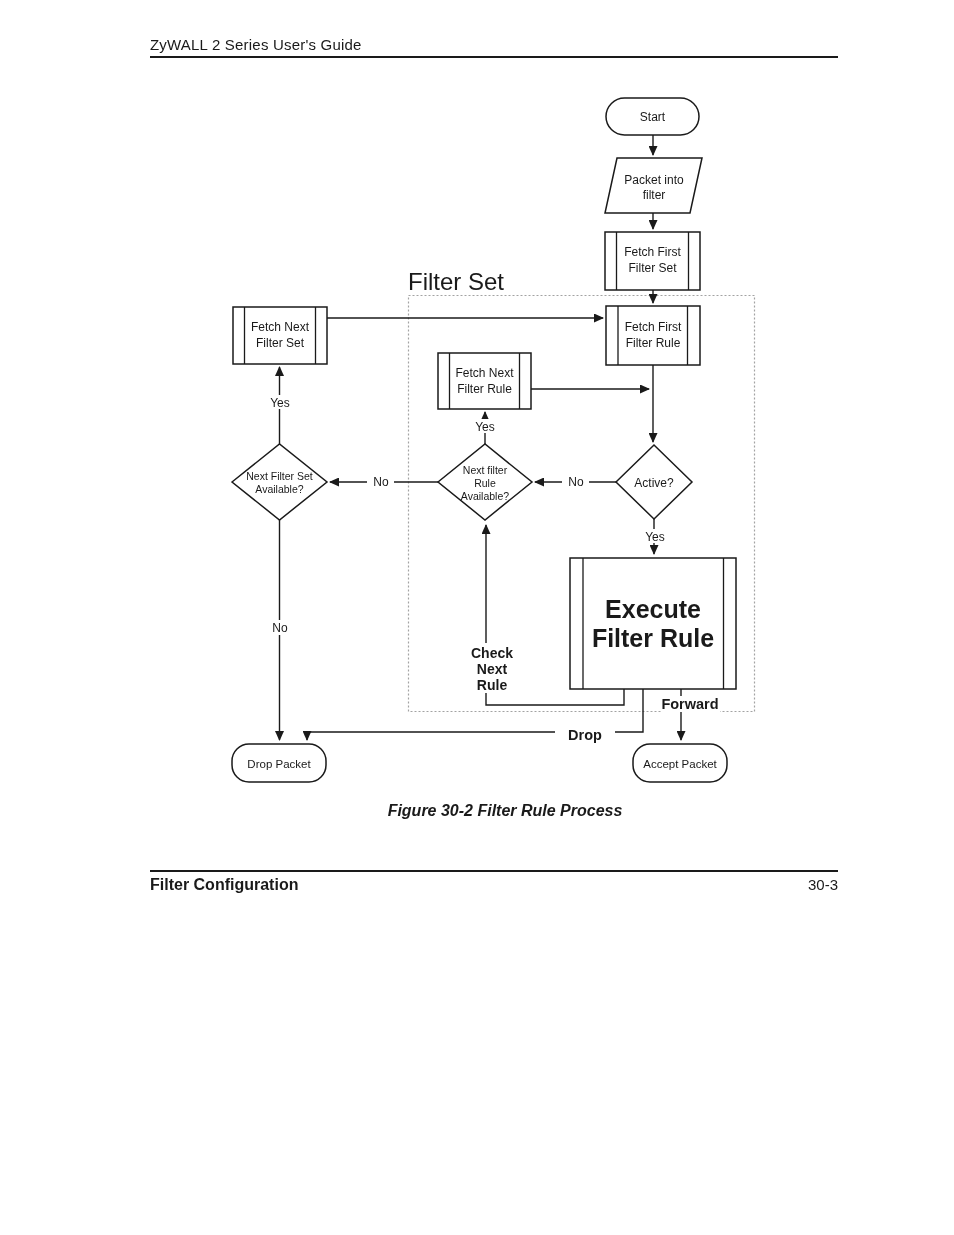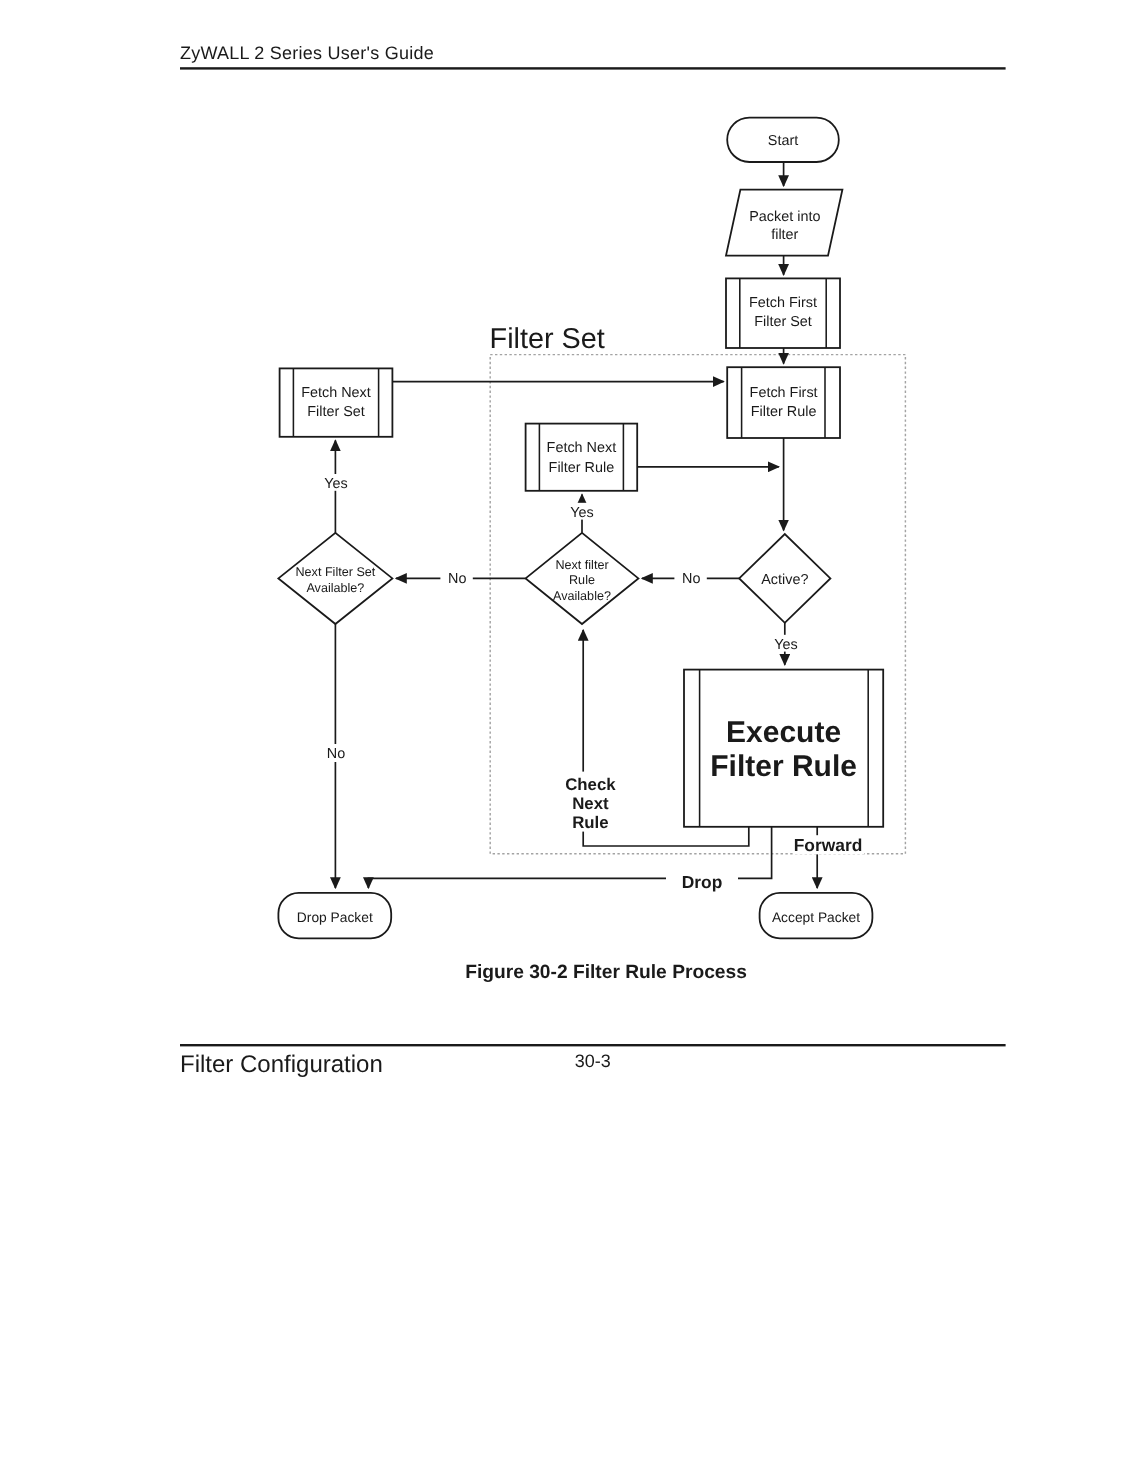--- a/index.html
+++ b/index.html
@@ -13,28 +13,28 @@
     text-align:left; font-size:15px; letter-spacing:.2px;
   }
   .hdr-line {
     position:absolute; top:56px; left:150px; width:688px;
     border-top:2px solid #1a1a1a; height:0;
   }
   .ftr-line {
     position:absolute; top:870px; left:150px; width:688px;
     border-top:2px solid #1a1a1a; height:0;
   }
-  .ftr-left { position:absolute; top:876px; left:150px; font-size:20px; }
+  .ftr-left { position:absolute; top:876px; left:150px; font-size:16px;font-weight:bold; }
   .ftr-right {
     position:absolute; top:876px; left:150px; width:688px;
-    text-align:center; font-size:15px;
+    text-align:right; font-size:15px;
   }
   .caption {
     position:absolute; top:802px; left:161px; width:688px;
-    text-align:center; font-weight:bold; font-size:16px;
+    text-align:center; font-weight:bold; font-size:16px;font-style:italic;
   }
   svg.flow { position:absolute; top:0; left:0; }
   svg.flow .shape { fill:#ffffff; stroke:#1a1a1a; stroke-width:1.5; }
   svg.flow .inner { stroke:#1a1a1a; stroke-width:1.3; }
   svg.flow .ln { stroke:#1a1a1a; stroke-width:1.4; fill:none; }
   svg.flow .region { fill:none; stroke:#a3a3a3; stroke-width:1.2; stroke-dasharray:2 2; }
   svg.flow text {
     fill:#1a1a1a;
     font-family:"Liberation Sans","DejaVu Sans",sans-serif;
   }

